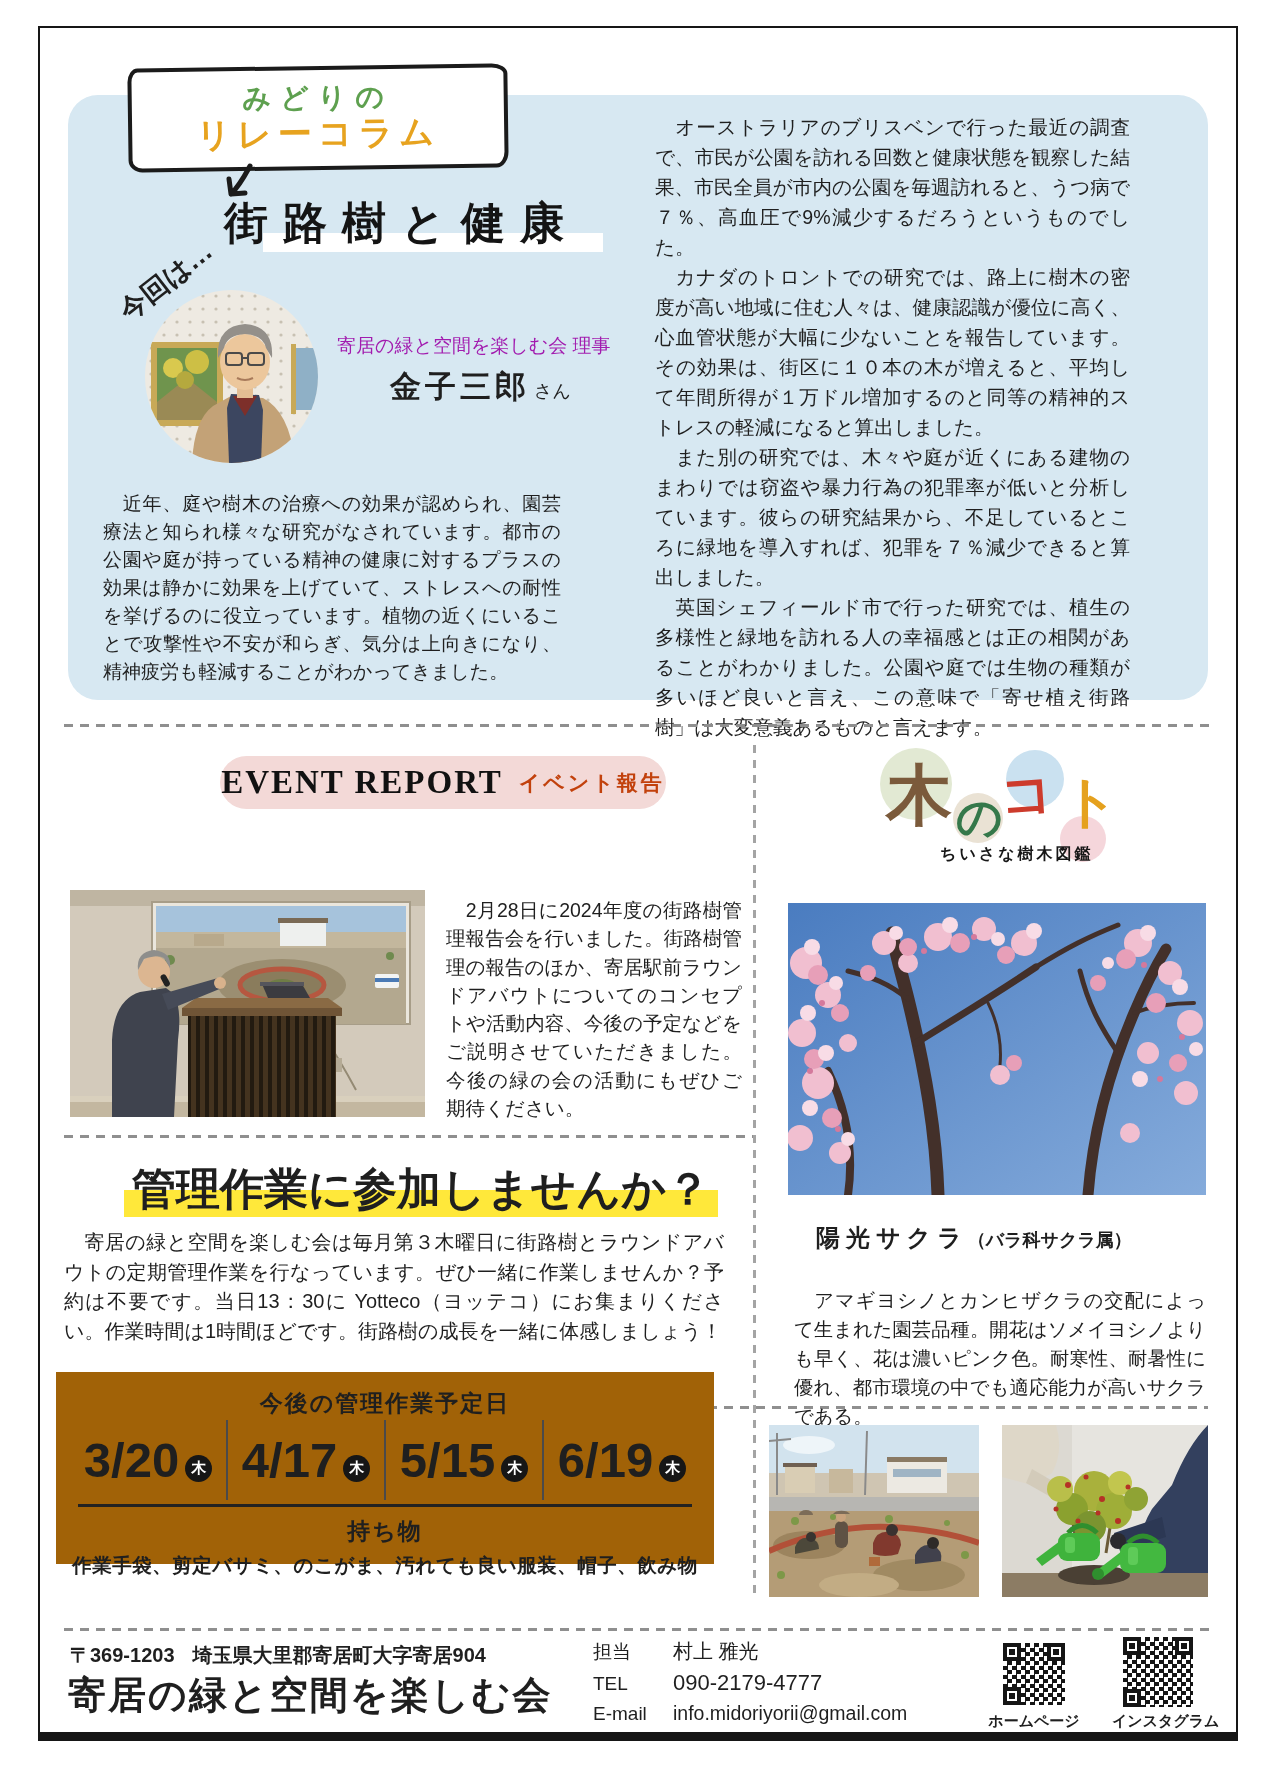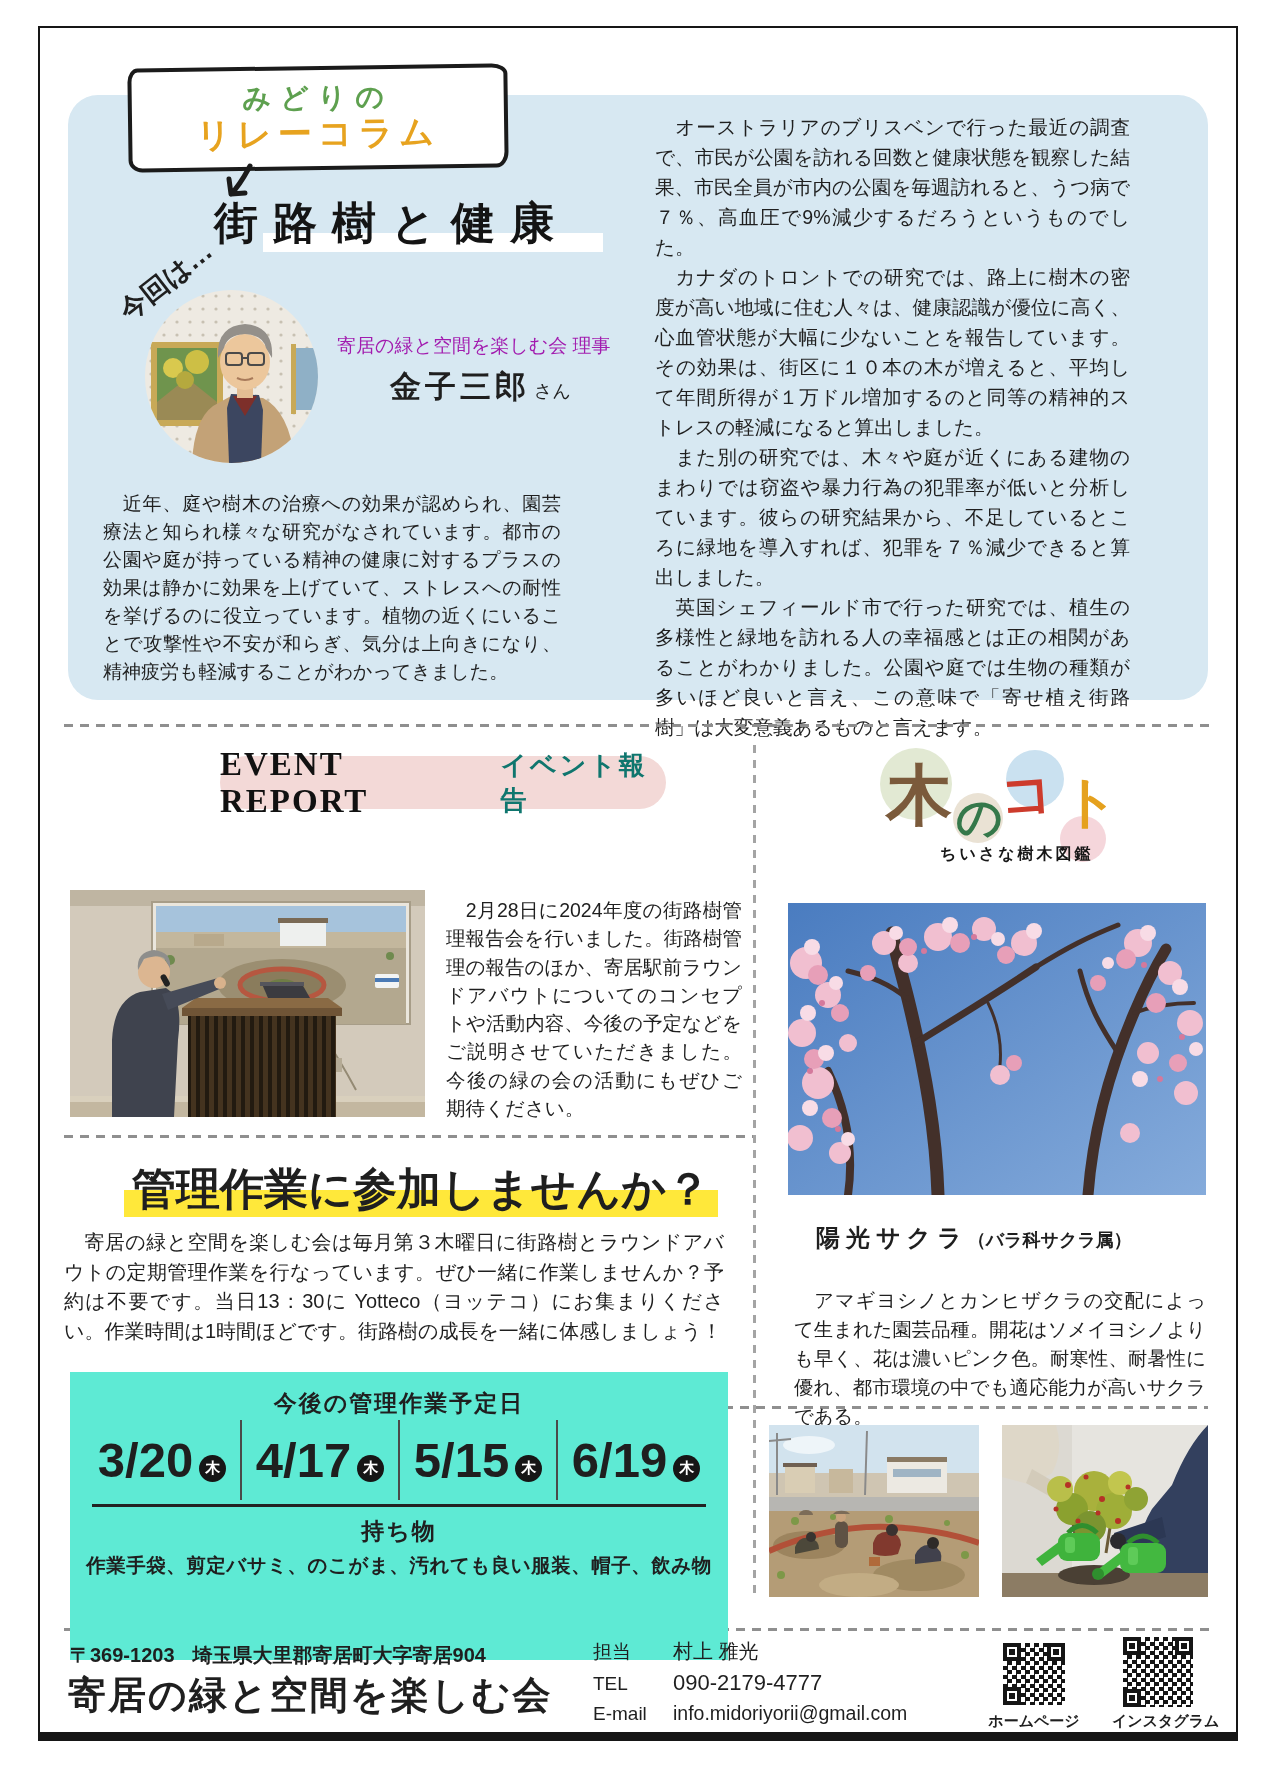--- a/index.html
+++ b/index.html
@@ -20,21 +20,21 @@
   .blue-panel{left:68px;top:95px;width:1140px;height:605px;background:#d7e8f2;border-radius:30px;}
   .bubble{
     left:128px;top:66px;width:372px;height:96px;background:#fff;
     border:4px solid #1b1b1b;border-radius:10px 16px 12px 14px / 14px 10px 16px 12px;
     transform:rotate(-0.8deg);display:flex;flex-direction:column;align-items:center;justify-content:center;
   }
   .bubble-l1{font-size:28px;font-weight:bold;color:#5ea04f;letter-spacing:9px;line-height:1.1;}
   .bubble-l2{font-size:34px;font-weight:bold;color:#e7a31f;letter-spacing:6px;line-height:1.15;}
   .bubble-arrow{left:212px;top:162px;}
   .title-band{left:263px;top:233px;width:340px;height:19px;background:#ffffff;}
-  .lead-title{left:214px;top:194px;font-size:44px;font-weight:bold;letter-spacing:15px;color:#141414;white-space:nowrap;}
+  .lead-title{left:224px;top:194px;font-size:44px;font-weight:bold;letter-spacing:15px;color:#141414;white-space:nowrap;}
   .imakai{left:112px;top:300px;font-size:27px;font-weight:bold;transform:rotate(-38deg);transform-origin:left top;white-space:nowrap;}
   .portrait{left:145px;top:290px;width:173px;height:173px;border-radius:50%;overflow:hidden;}
   .author-org{left:337px;top:333px;font-size:19px;color:#a21caf;white-space:nowrap;text-align:right;}
   .author-name{left:390px;top:366px;white-space:nowrap;}
   .author-name .nm{font-size:31px;font-weight:bold;letter-spacing:4px;}
   .author-name .sfx{font-size:18px;margin-left:4px;}
   .col-left{left:103px;top:490px;width:458px;font-size:19px;line-height:28px;}
   .col-right{left:655px;top:112px;width:475px;font-size:19.6px;line-height:30px;}
   .col-right p, .col-left p{margin:0;}
 
@@ -46,33 +46,33 @@
   .div3{left:64px;top:1628px;width:1146px;}
   .div-right{left:692px;top:1406px;width:516px;}
   .vsep{left:753px;top:745px;height:850px;}
 
   
   .event-pill{
     left:172px;top:756px;width:446px;height:53px;background:#f3d9d7;border-radius:27px;
     display:flex;align-items:center;justify-content:center;gap:16px;margin-left:48px;
   }
   .event-en{font-family:"Liberation Serif","DejaVu Serif",serif;font-size:33px;font-weight:bold;letter-spacing:2px;color:#111;}
-  .event-jp{font-size:26px;font-weight:bold;letter-spacing:3px;color:#0f766e;}
+  .event-jp{font-size:21px;font-weight:bold;letter-spacing:3px;color:#c2410c;}
   .event-title{left:137px;top:824px;font-size:27px;font-weight:bold;letter-spacing:1.5px;white-space:nowrap;}
   .hl{background:linear-gradient(transparent 55%,#ffe83a 55%);padding:0 4px;}
   .event-photo{left:70px;top:890px;width:355px;height:227px;overflow:hidden;}
   .event-body{left:446px;top:896px;width:296px;font-size:19.5px;line-height:28.3px;}
 
   
   .join-heading{left:124px;top:1160px;font-size:44px;font-weight:bold;letter-spacing:0px;white-space:nowrap;}
   .hl2{background:linear-gradient(transparent 50%,#ffe83a 50%);padding:0 8px 4px 8px;}
   .join-body{left:64px;top:1228px;width:660px;font-size:20px;line-height:29.5px;}
 
   
-  .schedule{left:70px;top:1372px;width:658px;height:288px;background:#5eead4;}
+  .schedule{left:56px;top:1372px;width:658px;height:192px;background:#a16207;}
   .sch-head{left:0;top:16px;width:100%;text-align:center;font-size:23px;font-weight:bold;letter-spacing:2px;}
   .date-row{left:14px;top:48px;width:630px;height:80px;display:flex;}
   .date-cell{flex:1;display:flex;align-items:center;justify-content:center;}
   .date-cell + .date-cell{border-left:2px solid #4a4a4a;}
   .date-num{font-size:49px;font-weight:bold;letter-spacing:0px;}
   .day-badge{
     width:27px;height:27px;border-radius:50%;background:#161616;color:#fff;
     display:flex;align-items:center;justify-content:center;font-size:15px;font-weight:bold;
     margin-left:6px;margin-top:16px;
   }

